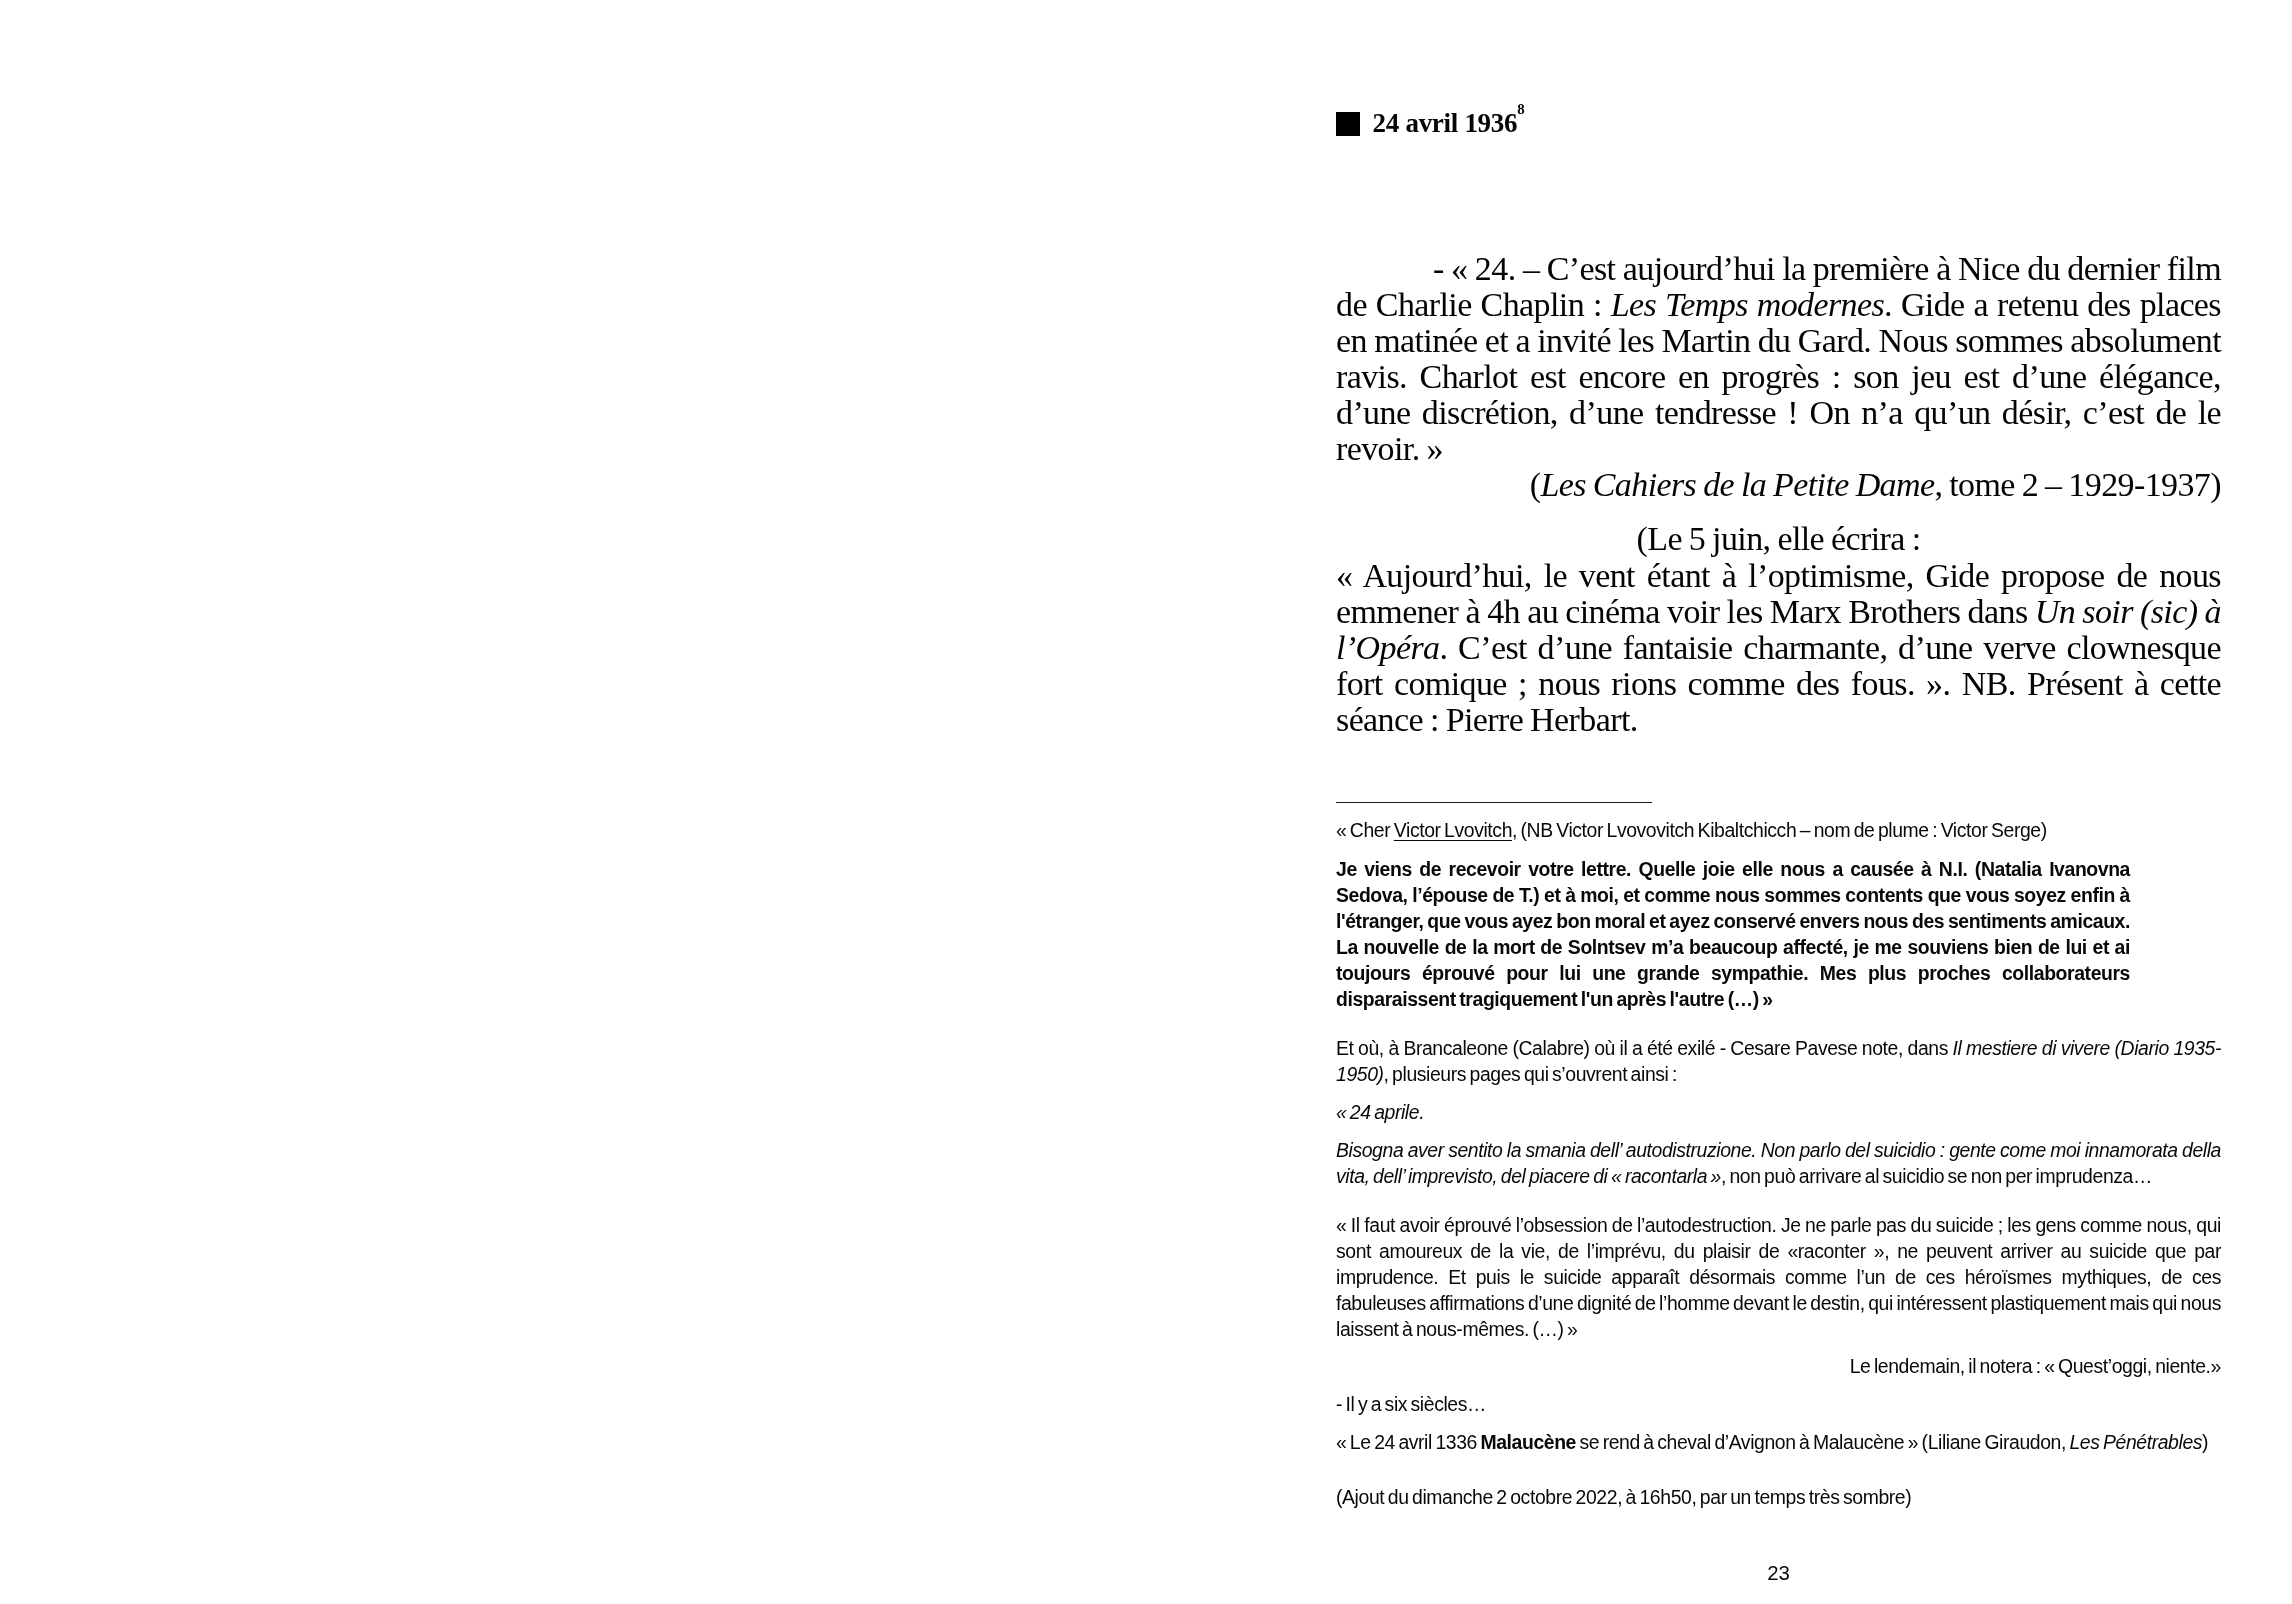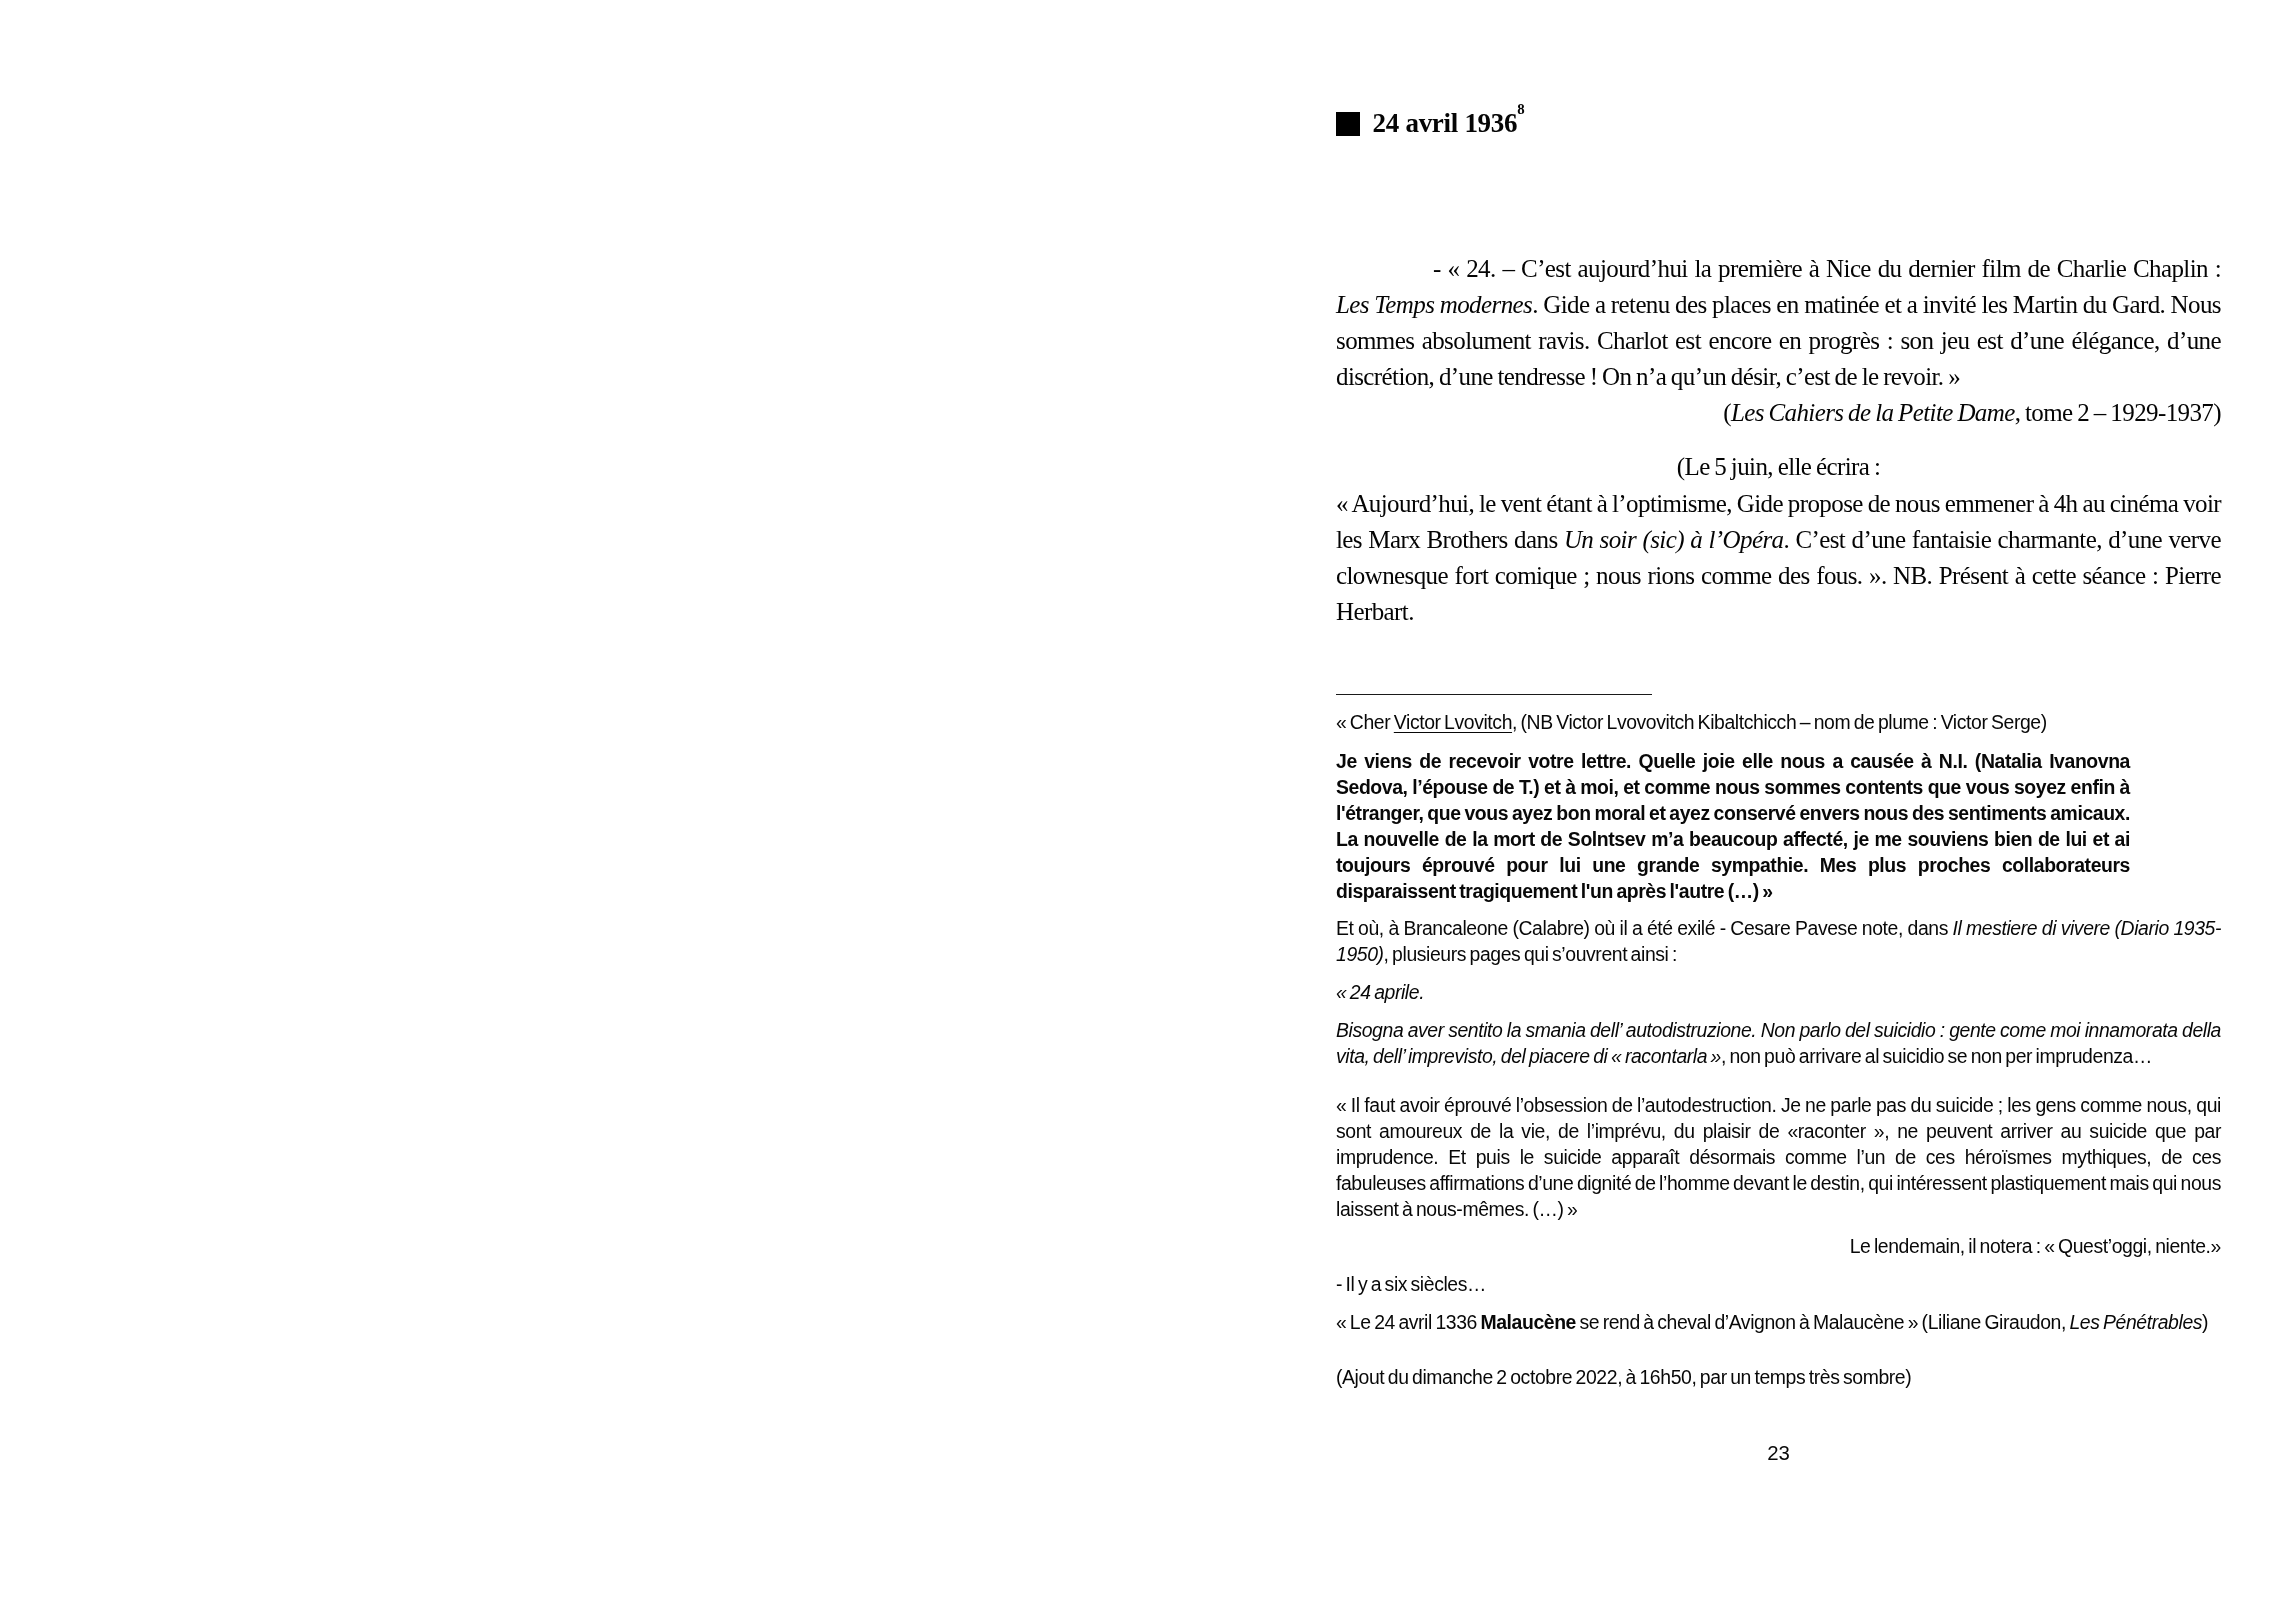--- a/index.html
+++ b/index.html
@@ -15,21 +15,21 @@
     position: absolute;
     left: 1336px;
     top: 0;
     width: 885px;
   }
   p { margin: 0; padding: 0; }
 
   
   .serif {
     font-family: "Liberation Serif", "DejaVu Serif", serif;
-    font-size: 25px;
+    font-size: 34px;
     line-height: 36px;
     letter-spacing: -0.6px;
     word-spacing: -1px;
     color: #040404;
   }
   .entry-heading {
     margin: 107px 0 0 0;
     font-family: "Liberation Serif", "DejaVu Serif", serif;
     font-size: 27px;
     line-height: 33px;
@@ -81,21 +81,21 @@
     font-family: "Liberation Sans", "DejaVu Sans", sans-serif;
     font-size: 19.4px;
     line-height: 26px;
     letter-spacing: -0.4px;
     word-spacing: -1.5px;
     color: #080808;
   }
   .fn-intro      { margin-top: 8.7px; }
   .fn-salutation { margin-top: 13.6px; }
   .fn-letter     { margin-top: 12.6px; width: 794px; text-align: justify; font-weight: bold; }
-  .fn-pavese-intro { margin-top: 11px; text-align: justify; }
+  .fn-pavese-intro { margin-top: 23px; text-align: justify; }
   .fn-pavese-date  { margin-top: 12.6px; }
   .fn-pavese-ital  { margin-top: 11.6px; text-align: justify; }
   .fn-translation  { margin-top: 23px; text-align: justify; }
   .fn-lendemain    { margin-top: 11.6px; text-align: right; }
   .fn-siecles      { margin-top: 11.6px; }
   .fn-petrarque    { margin-top: 11.6px; }
   .fn-ajout        { margin-top: 29px; }
 
   .page-number {
     margin-top: 50px;

